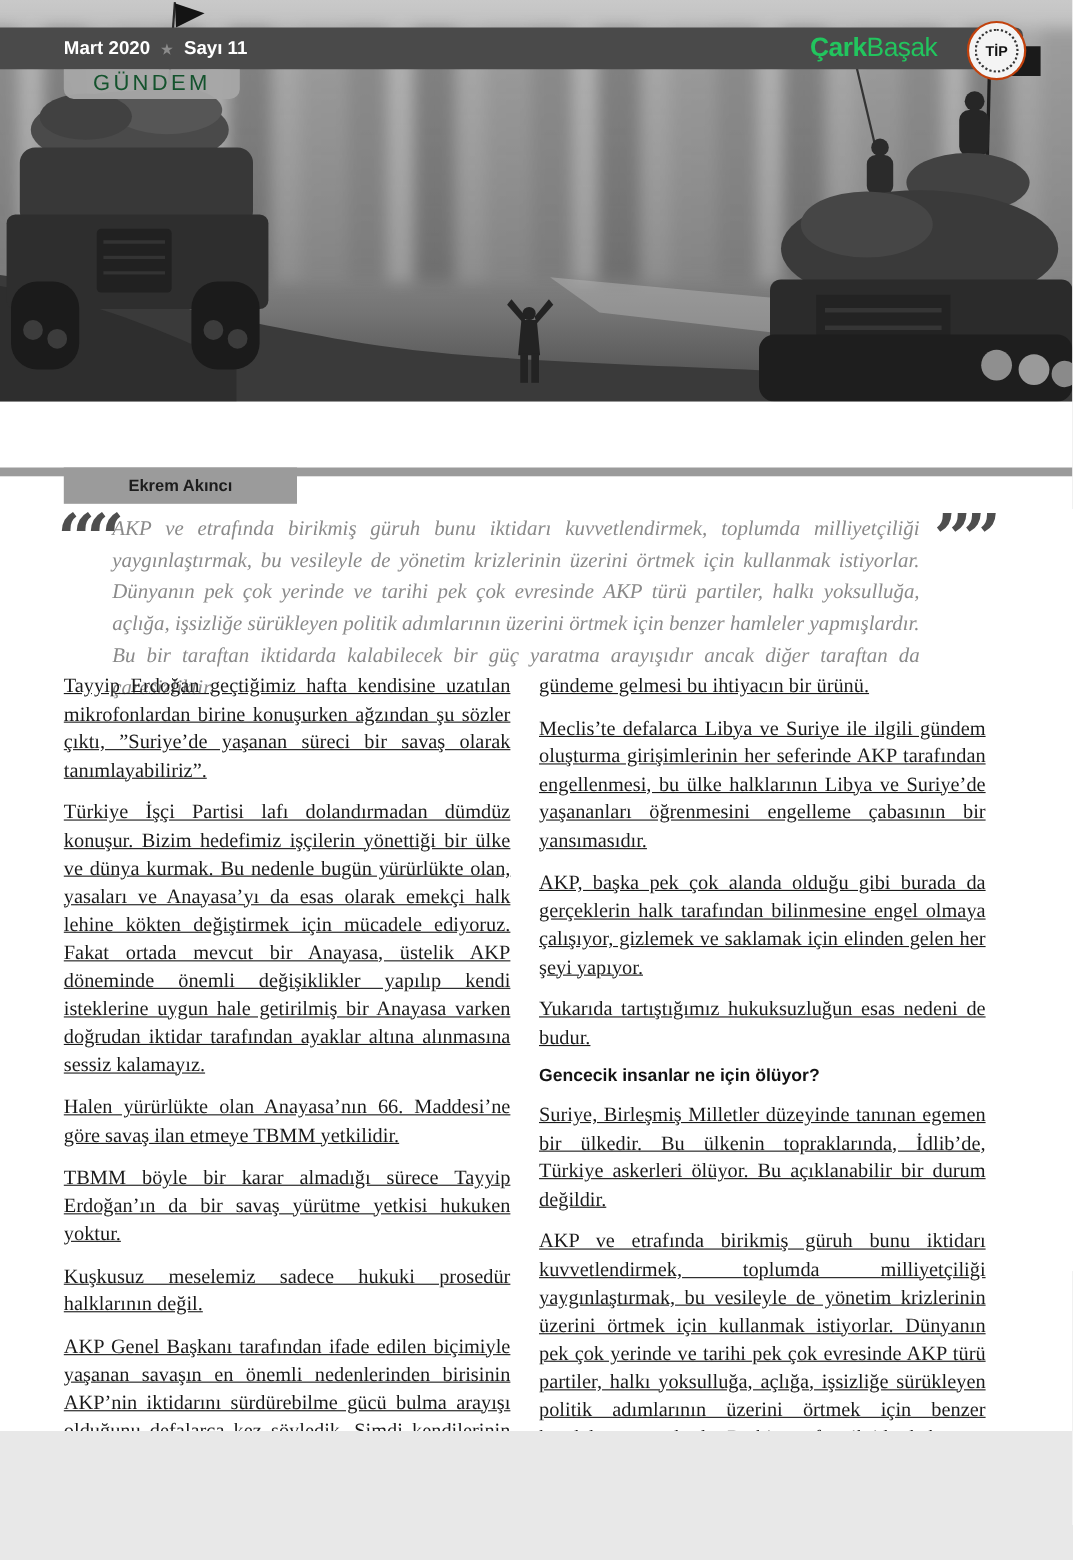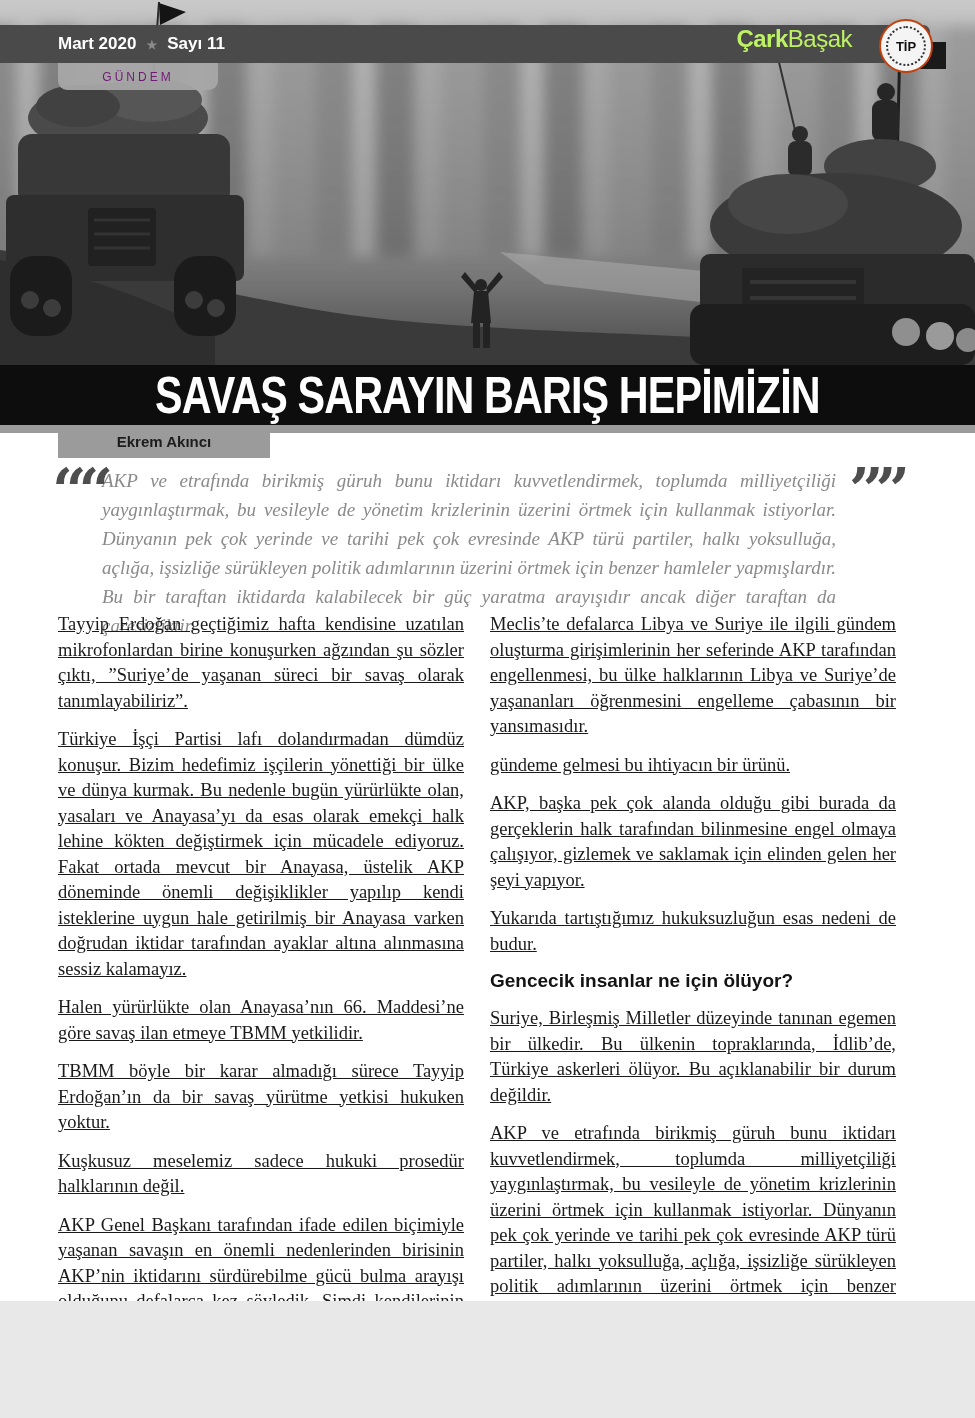--- a/index.html
+++ b/index.html
@@ -17,34 +17,34 @@
         filter:blur(7px);}
   .hero-svg{position:absolute;inset:0;}
 
   
   .header-bar{position:absolute;top:25px;left:0;width:930px;height:38px;background:#4a4a4a;
               border-radius:0 7px 7px 0;display:flex;align-items:center;
               font-family:"Liberation Sans",sans-serif;}
   .issue-info{margin-left:58px;display:flex;align-items:center;gap:10px;color:#ffffff;
               font-weight:bold;font-size:17px;}
   .issue-star{color:#8b8b8b;font-size:12px;transform:translateY(1px);}
-  .brand{position:absolute;right:78px;top:0;height:38px;display:flex;align-items:flex-start;color:#bef264;font-size:24px;}
+  .brand{position:absolute;right:78px;top:0;height:38px;display:flex;align-items:center;color:#22c55e;font-size:24px;}
   .brand-bold{font-weight:bold;letter-spacing:-.5px;}
   .brand-light{font-weight:normal;letter-spacing:-.5px;}
   .tip-logo{position:absolute;top:19px;left:879px;width:54px;height:54px;border-radius:50%;
             background:#f4f4f4;border:2px solid #c2410c;box-sizing:border-box;
             display:flex;align-items:center;justify-content:center;z-index:5;}
   .tip-logo-inner{width:40px;height:40px;border-radius:50%;border:2px dotted #333;box-sizing:border-box;
                   display:flex;align-items:center;justify-content:center;
                   font-family:"Liberation Sans",sans-serif;font-weight:bold;font-size:13px;color:#111;}
 
   
   .gundem{position:absolute;top:63px;left:58px;width:160px;height:27px;background:rgba(166,166,166,.95);
           border-radius:0 0 9px 9px;display:flex;align-items:center;justify-content:center;
-          font-family:"Liberation Sans",sans-serif;font-size:12px;letter-spacing:3px;color:#701a75;z-index:4;}
+          font-family:"Liberation Sans",sans-serif;font-size:20px;letter-spacing:3px;color:#14532d;z-index:4;}
 
   
   .title-band{position:absolute;top:365px;left:0;width:975px;height:60px;background:#0d0d0d;
               display:flex;align-items:center;justify-content:center;}
   .title-band h1{margin:0;color:#ffffff;font-family:"Liberation Sans",sans-serif;font-weight:bold;
                  font-size:48px;white-space:nowrap;transform:scale(.86,1.08);letter-spacing:-1px;}
 
   .gray-strip{position:absolute;top:425px;left:0;width:975px;height:8px;background:#9b9b9b;}
   .author-box{position:absolute;top:425px;left:58px;width:212px;height:33px;background:#9b9b9b;
               display:flex;align-items:center;justify-content:center;
@@ -57,21 +57,21 @@
   .quote-mark.left{left:-6px;top:-6px;}
   .quote-mark.right{right:-2px;top:-6px;}
   .quote-text{margin:0 64px 0 44px;font-style:italic;font-size:19px;line-height:29px;color:#8a8a8a;
               text-align:justify;}
 
   
   .columns{position:absolute;top:612px;left:58px;width:838px;display:flex;gap:26px;}
   .col{width:406px;}
   .body-p{margin:0 0 13px;font-size:18.5px;line-height:25.5px;color:#1a1a1a;text-align:justify;text-decoration:underline;}
   .col-heading{margin:8px 0 14px;font-family:"Liberation Sans",sans-serif;font-weight:bold;
-               font-size:19px;color:#131313;}
+               font-size:16px;color:#131313;}
 
   
   .page-tab{position:absolute;left:58px;top:1330px;width:37px;height:88px;background:#4d4d4d;}
   .page-num{margin-top:26px;text-align:center;color:#ffffff;
             font-family:"Liberation Sans",sans-serif;font-weight:bold;font-size:15px;}
 </style>
 </head>
 <body>
 
 <div class="page">
@@ -148,45 +148,42 @@
       <span class="brand-bold">Çark</span>
       <span class="brand-light">Başak</span>
     </div>
   </div>
   <div class="tip-logo">
     <div class="tip-logo-inner">TİP</div>
   </div>
 
   <div class="gundem">GÜNDEM</div>
 
-  <div class="title-band">
-    <h1>SAVAŞ SARAYIN BARIŞ HEPİMİZİN</h1>
-  </div>
 
   <div class="gray-strip"></div>
   <div class="author-box">Ekrem Akıncı</div>
 
   <div class="quote-block">
     <span class="quote-mark left">““</span>
     <span class="quote-mark right">””</span>
     <p class="quote-text">AKP ve etrafında birikmiş güruh bunu iktidarı kuvvetlendirmek, toplumda milliyetçiliği yaygınlaştırmak, bu vesileyle de yönetim krizlerinin üzerini örtmek için kullanmak istiyorlar. Dünyanın pek çok yerinde ve tarihi pek çok evresinde AKP türü partiler, halkı yoksulluğa, açlığa, işsizliğe sürükleyen politik adımlarının üzerini örtmek için benzer hamleler yapmışlardır. Bu bir taraftan iktidarda kalabilecek bir güç yaratma arayışıdır ancak diğer taraftan da çaresizliktir.</p>
   </div>
 
   <div class="columns">
     <div class="col">
         <p class="body-p">Tayyip Erdoğan geçtiğimiz hafta kendisine uzatılan mikrofonlardan birine konuşurken ağzından şu sözler çıktı, ”Suriye’de yaşanan süreci bir savaş olarak tanımlayabiliriz”.</p>
         <p class="body-p">Türkiye İşçi Partisi lafı dolandırmadan dümdüz konuşur. Bizim hedefimiz işçilerin yönettiği bir ülke ve dünya kurmak. Bu nedenle bugün yürürlükte olan, yasaları ve Anayasa’yı da esas olarak emekçi halk lehine kökten değiştirmek için mücadele ediyoruz. Fakat ortada mevcut bir Anayasa, üstelik AKP döneminde önemli değişiklikler yapılıp kendi isteklerine uygun hale getirilmiş bir Anayasa varken doğrudan iktidar tarafından ayaklar altına alınmasına sessiz kalamayız.</p>
         <p class="body-p">Halen yürürlükte olan Anayasa’nın 66. Maddesi’ne göre savaş ilan etmeye TBMM yetkilidir.</p>
         <p class="body-p">TBMM böyle bir karar almadığı sürece Tayyip Erdoğan’ın da bir savaş yürütme yetkisi hukuken yoktur.</p>
         <p class="body-p">Kuşkusuz meselemiz sadece hukuki prosedür halklarının değil.</p>
         <p class="body-p">AKP Genel Başkanı tarafından ifade edilen biçimiyle yaşanan savaşın en önemli nedenlerinden birisinin AKP’nin iktidarını sürdürebilme gücü bulma arayışı olduğunu defalarca kez söyledik. Şimdi kendilerinin de itiraf etmek zorunda kaldıkları “savaş” ile ilgili her tür gündemi sadece kendilerinin istediği boyutlarla</p>
       </div>
     <div class="col">
+        <p class="body-p">gündeme gelmesi bu ihtiyacın bir ürünü.</p>
         <p class="body-p">Meclis’te defalarca Libya ve Suriye ile ilgili gündem oluşturma girişimlerinin her seferinde AKP tarafından engellenmesi, bu ülke halklarının Libya ve Suriye’de yaşananları öğrenmesini engelleme çabasının bir yansımasıdır.</p>
-        <p class="body-p">gündeme gelmesi bu ihtiyacın bir ürünü.</p>
         <p class="body-p">AKP, başka pek çok alanda olduğu gibi burada da gerçeklerin halk tarafından bilinmesine engel olmaya çalışıyor, gizlemek ve saklamak için elinden gelen her şeyi yapıyor.</p>
         <p class="body-p">Yukarıda tartıştığımız hukuksuzluğun esas nedeni de budur.</p>
         <h2 class="col-heading">Gencecik insanlar ne için ölüyor?</h2>
         <p class="body-p">Suriye, Birleşmiş Milletler düzeyinde tanınan egemen bir ülkedir. Bu ülkenin topraklarında, İdlib’de, Türkiye askerleri ölüyor. Bu açıklanabilir bir durum değildir.</p>
         <p class="body-p">AKP ve etrafında birikmiş güruh bunu iktidarı kuvvetlendirmek, toplumda milliyetçiliği yaygınlaştırmak, bu vesileyle de yönetim krizlerinin üzerini örtmek için kullanmak istiyorlar. Dünyanın pek çok yerinde ve tarihi pek çok evresinde AKP türü partiler, halkı yoksulluğa, açlığa, işsizliğe sürükleyen politik adımlarının üzerini örtmek için benzer hamleler yapmışlardır. Bu bir taraftan iktidarda ka-</p>
       </div>
   </div>
 
   <div class="page-tab">
     <div class="page-num">6</div>

